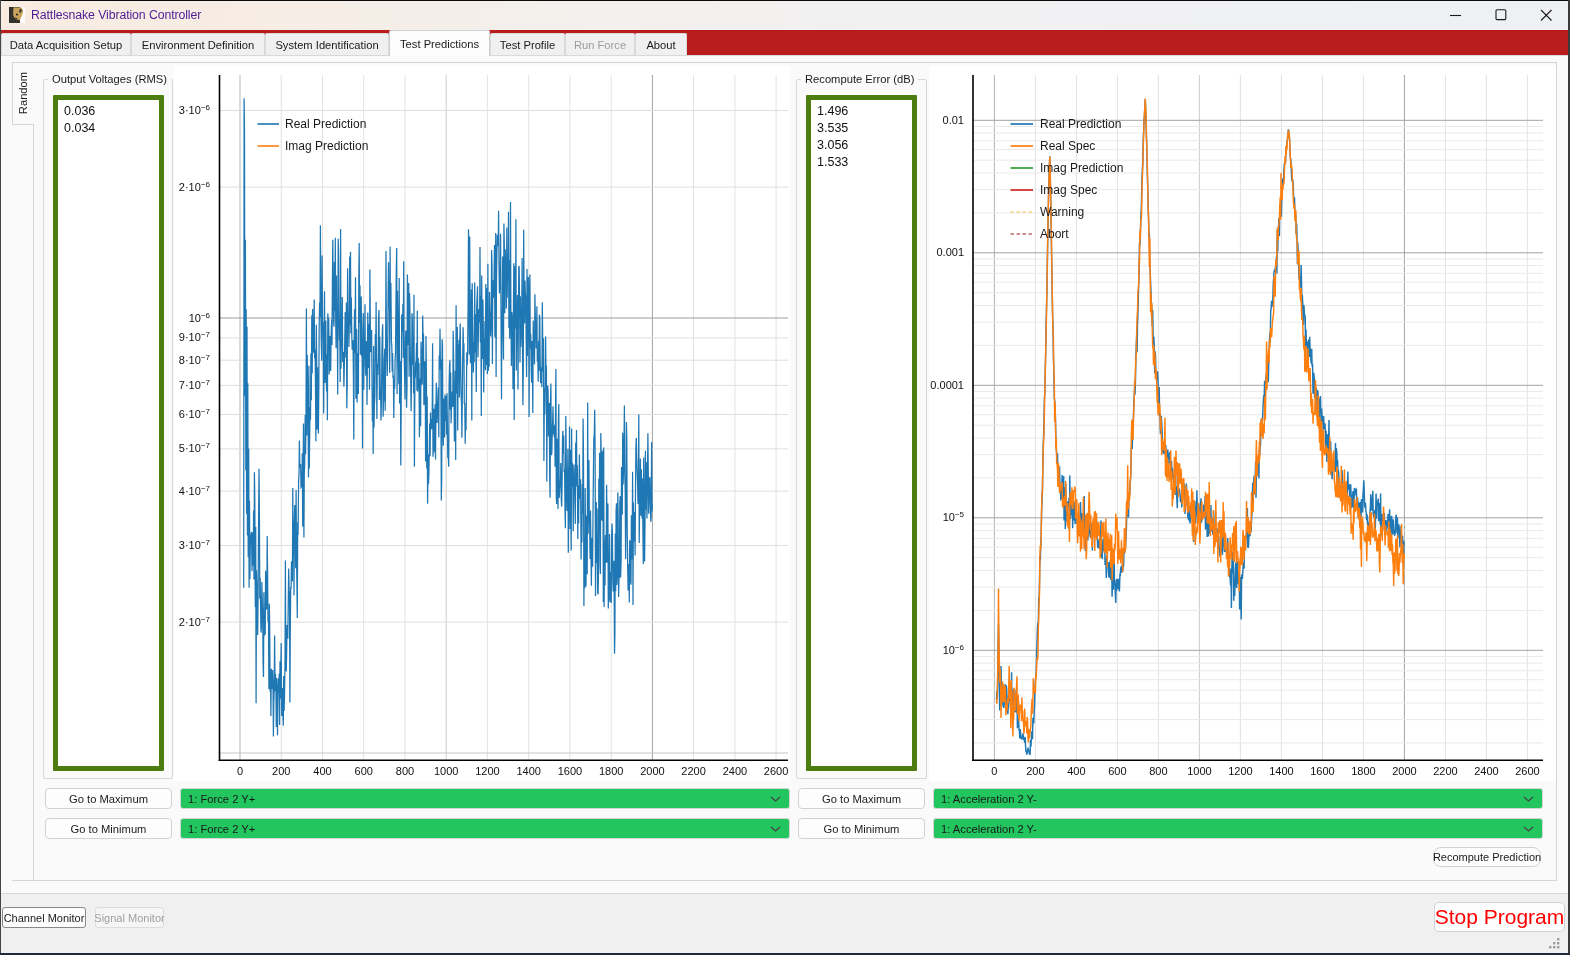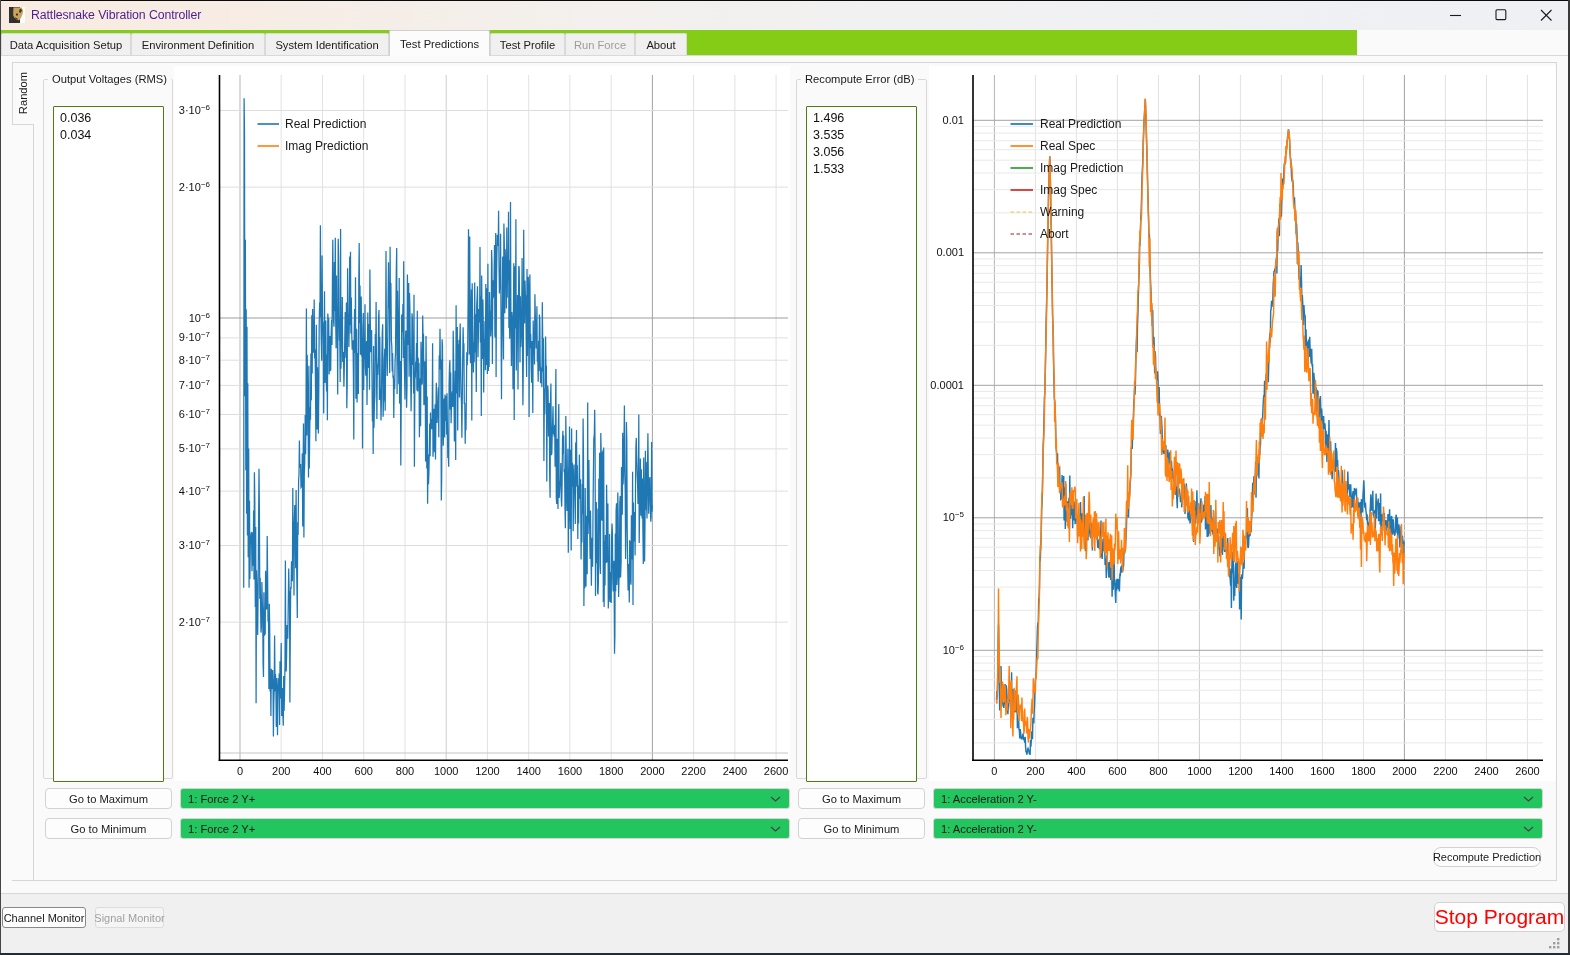--- a/index.html
+++ b/index.html
@@ -2,36 +2,36 @@
 <html><head><meta charset="utf-8">
 <style>
 * { margin:0; padding:0; box-sizing:border-box; }
 html,body { width:1570px; height:955px; overflow:hidden; }
 body { font-family:"Liberation Sans", sans-serif; background:#fafafa; position:relative; }
 .abs { position:absolute; }
 #titlebar { left:0; top:0; width:1570px; height:30px;
   background:linear-gradient(90deg,#f8ece2 0%,#f7ece3 12%,#f3f0ed 38%,#f1f1f2 60%,#eef0f4 100%);
   border-top:1.5px solid #0a0a0a; }
 #title-text { left:31px; top:8px; font-size:12.3px; color:#4c1d95; letter-spacing:-0.1px; }
-#tabbar { left:0; top:30px; width:1357px; height:26px; background:#84cc16; }
+#tabbar { left:0; top:30px; width:1570px; height:26px; background:#b91c1c; }
 .tab { position:absolute; top:3px; height:22px; background:#f0f0f0; border:1px solid #d9d9d9;
   border-bottom:none; border-radius:2px 2px 0 0; font-size:11.2px; color:#1a1a1a;
   display:flex; align-items:center; justify-content:center; }
 .tab.sel { top:0; height:26px; background:#fcfcfc; border:1px solid #d0d0d0; border-bottom:none; z-index:3; }
 .tab.dis { color:#9d9d9d; }
 #tabline { left:0; top:55px; width:1570px; height:1px; background:#d9d9d9; z-index:2; }
 #content { left:0; top:56px; width:1570px; height:837px; background:#fafafa; }
 .paneline { position:absolute; background:#d6d6d4; }
 #vtab-text { position:absolute; left:12px; top:62px; width:21px; height:62px; }
 #vtab-text span { position:absolute; left:50%; top:50%; transform:translate(-50%,-50%) rotate(-90deg);
   font-size:11.2px; color:#1a1a1a; white-space:nowrap; }
 .groupbox { position:absolute; border:1px solid #d8d8d6; border-radius:2px; }
 .grouptitle { position:absolute; top:-8px; left:5px; background:#fafafa; padding:0 4px; font-size:11.2px; color:#1a1a1a; white-space:nowrap; }
-.listbox { position:absolute; background:#fff; border:1px solid #4d7c0f; border-radius:1px;
-  font-size:12.5px; color:#111;margin-top:11px; }
+.listbox { position:absolute; background:#fff; border:5px solid #4d7c0f; border-radius:1px;
+  font-size:12.5px; color:#111; }
 .listbox div { height:17px; line-height:17px; padding-left:6px; }
 .btn { position:absolute; background:#fdfdfd; border:1px solid #d2d2d2; border-radius:4px;
   font-size:11.2px; color:#1a1a1a; display:flex; align-items:center; justify-content:center; white-space:nowrap; }
 .combo { position:absolute; background:#22c55e; border:1px solid #d5d5d5; border-radius:3px;
   font-size:11.2px; color:#1a1a1a; display:flex; align-items:center; padding-left:7px; }
 .combo svg { position:absolute; right:8px; top:50%; transform:translateY(-50%); }
 #bottombar { left:0; top:894px; width:1570px; height:59px; background:#f0f0f0; }
 #botline { left:0; top:893px; width:1570px; height:1px; background:#d8d8d8; }
 #winborder { left:0; top:0; width:1570px; height:955px; border-left:1px solid #454545;
   border-right:2px solid #3a3a3a; pointer-events:none; z-index:50; }

